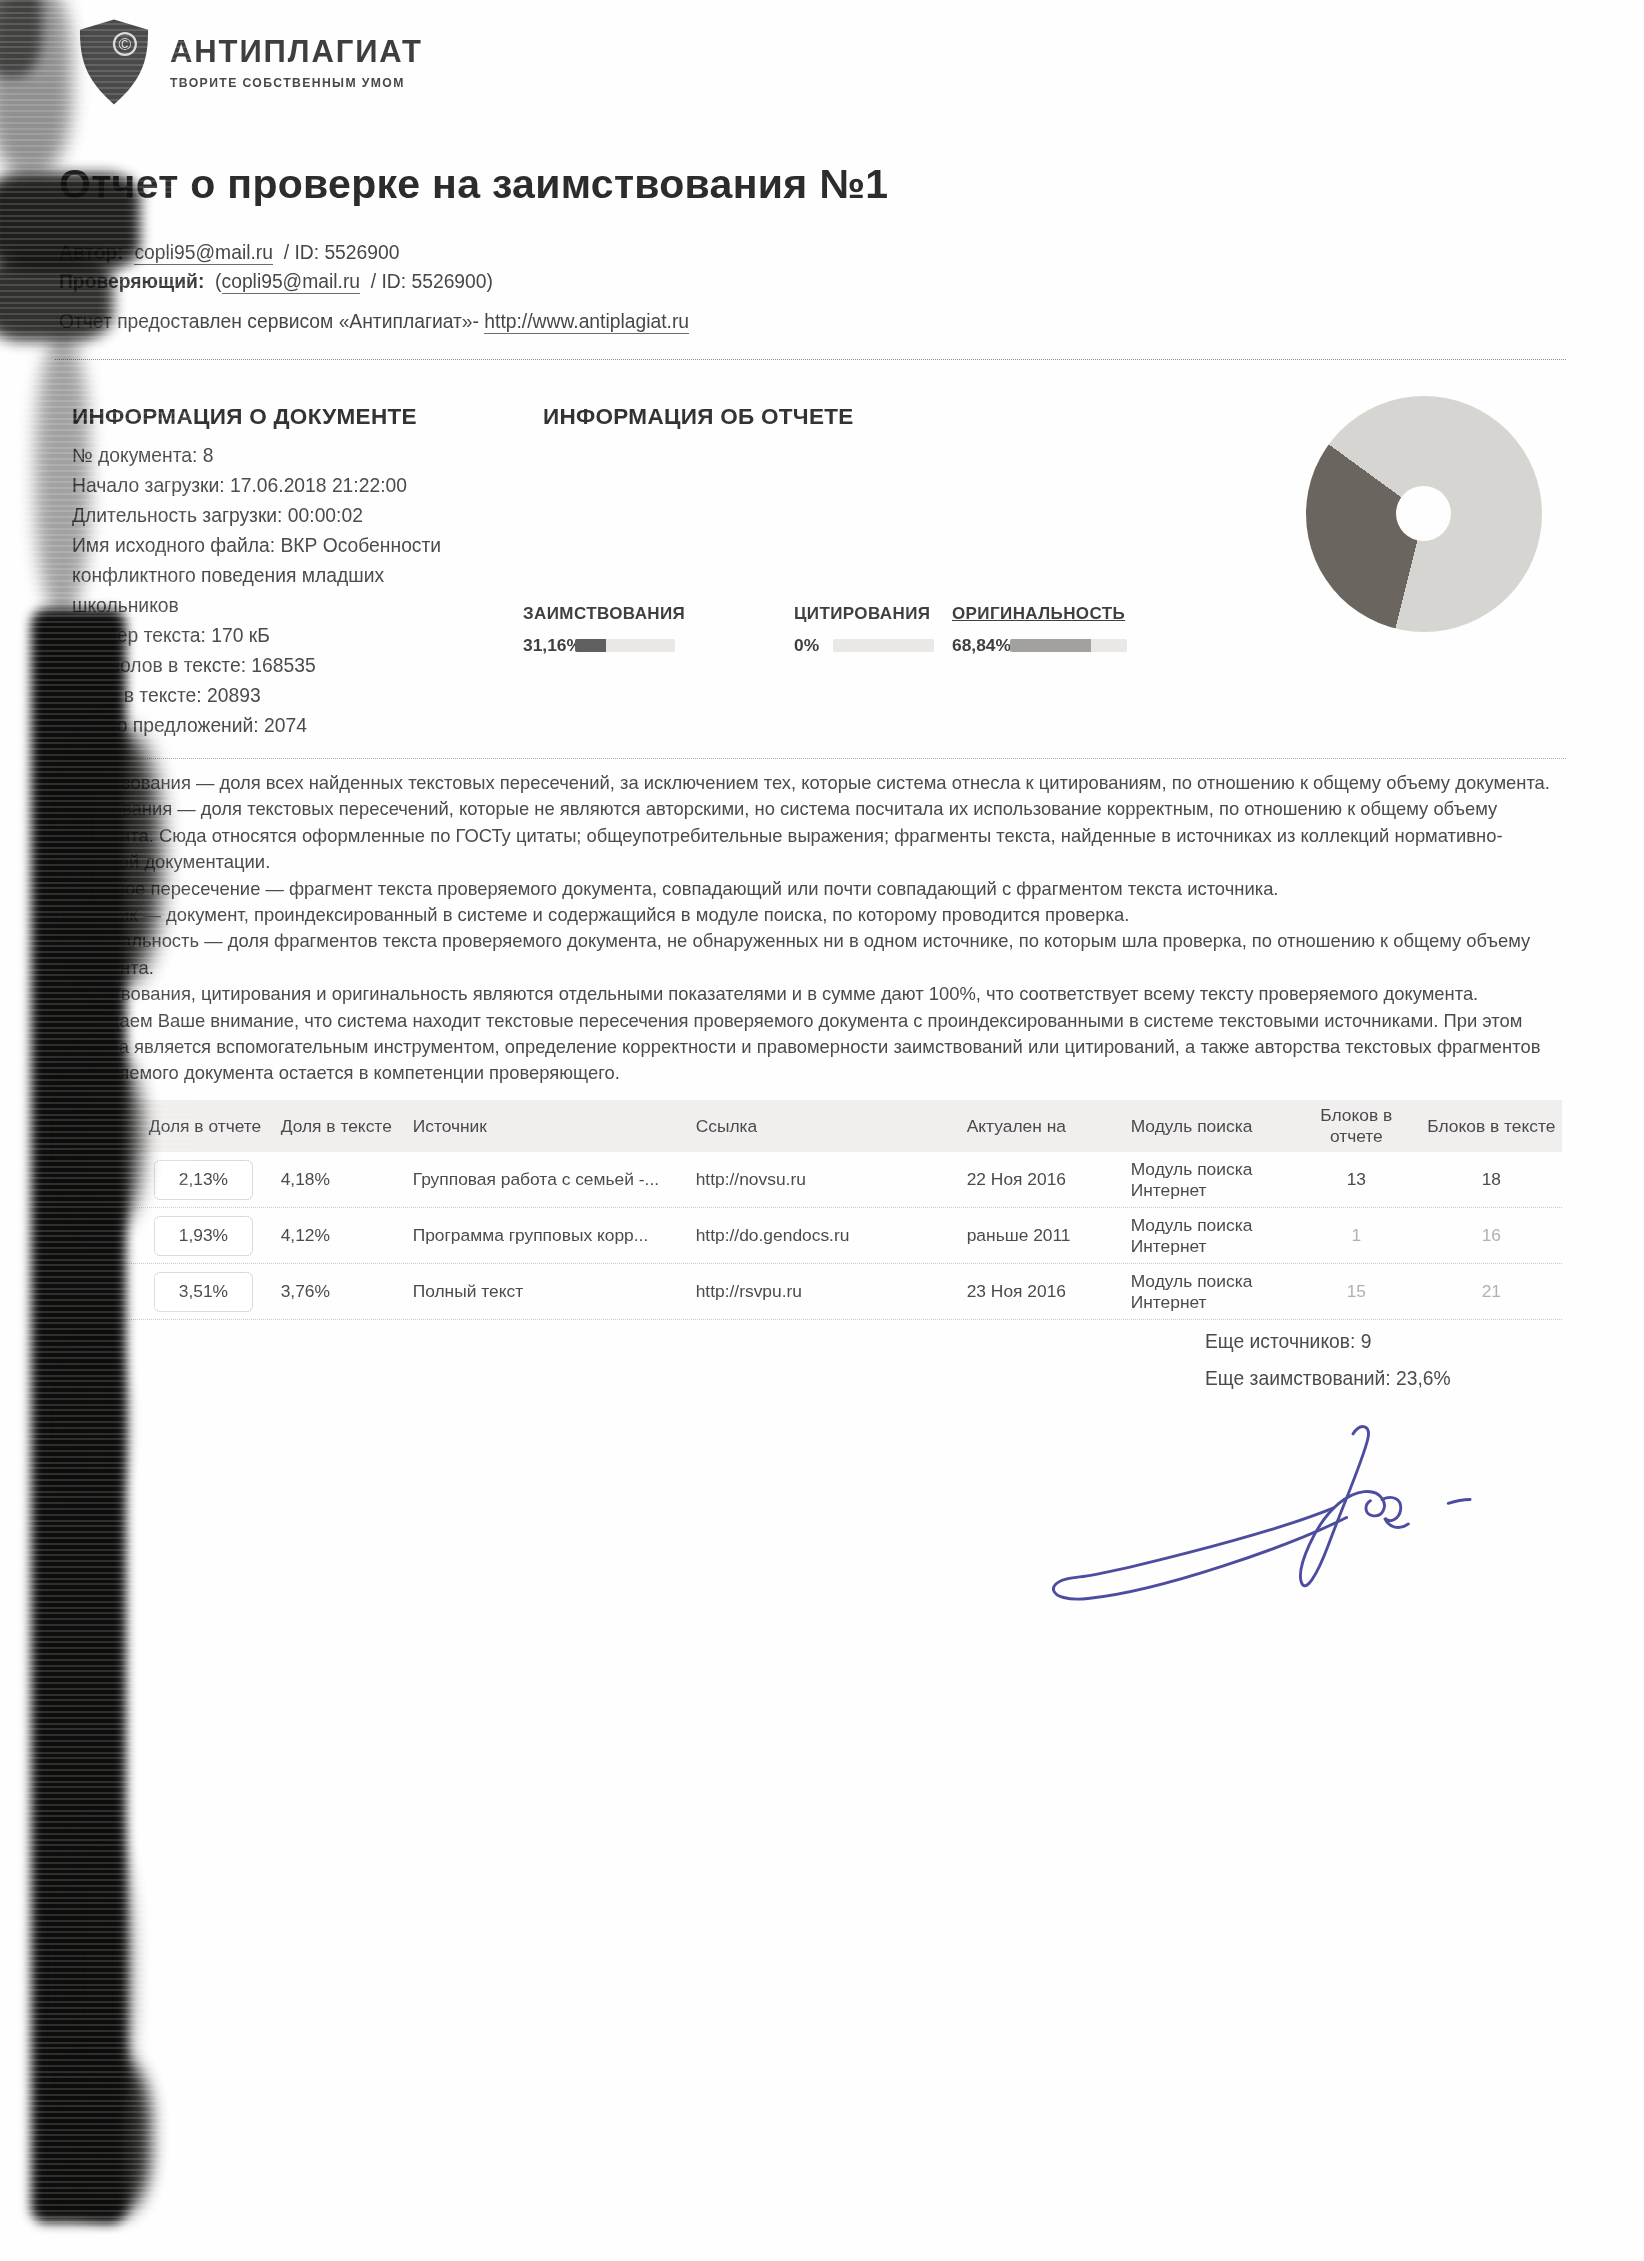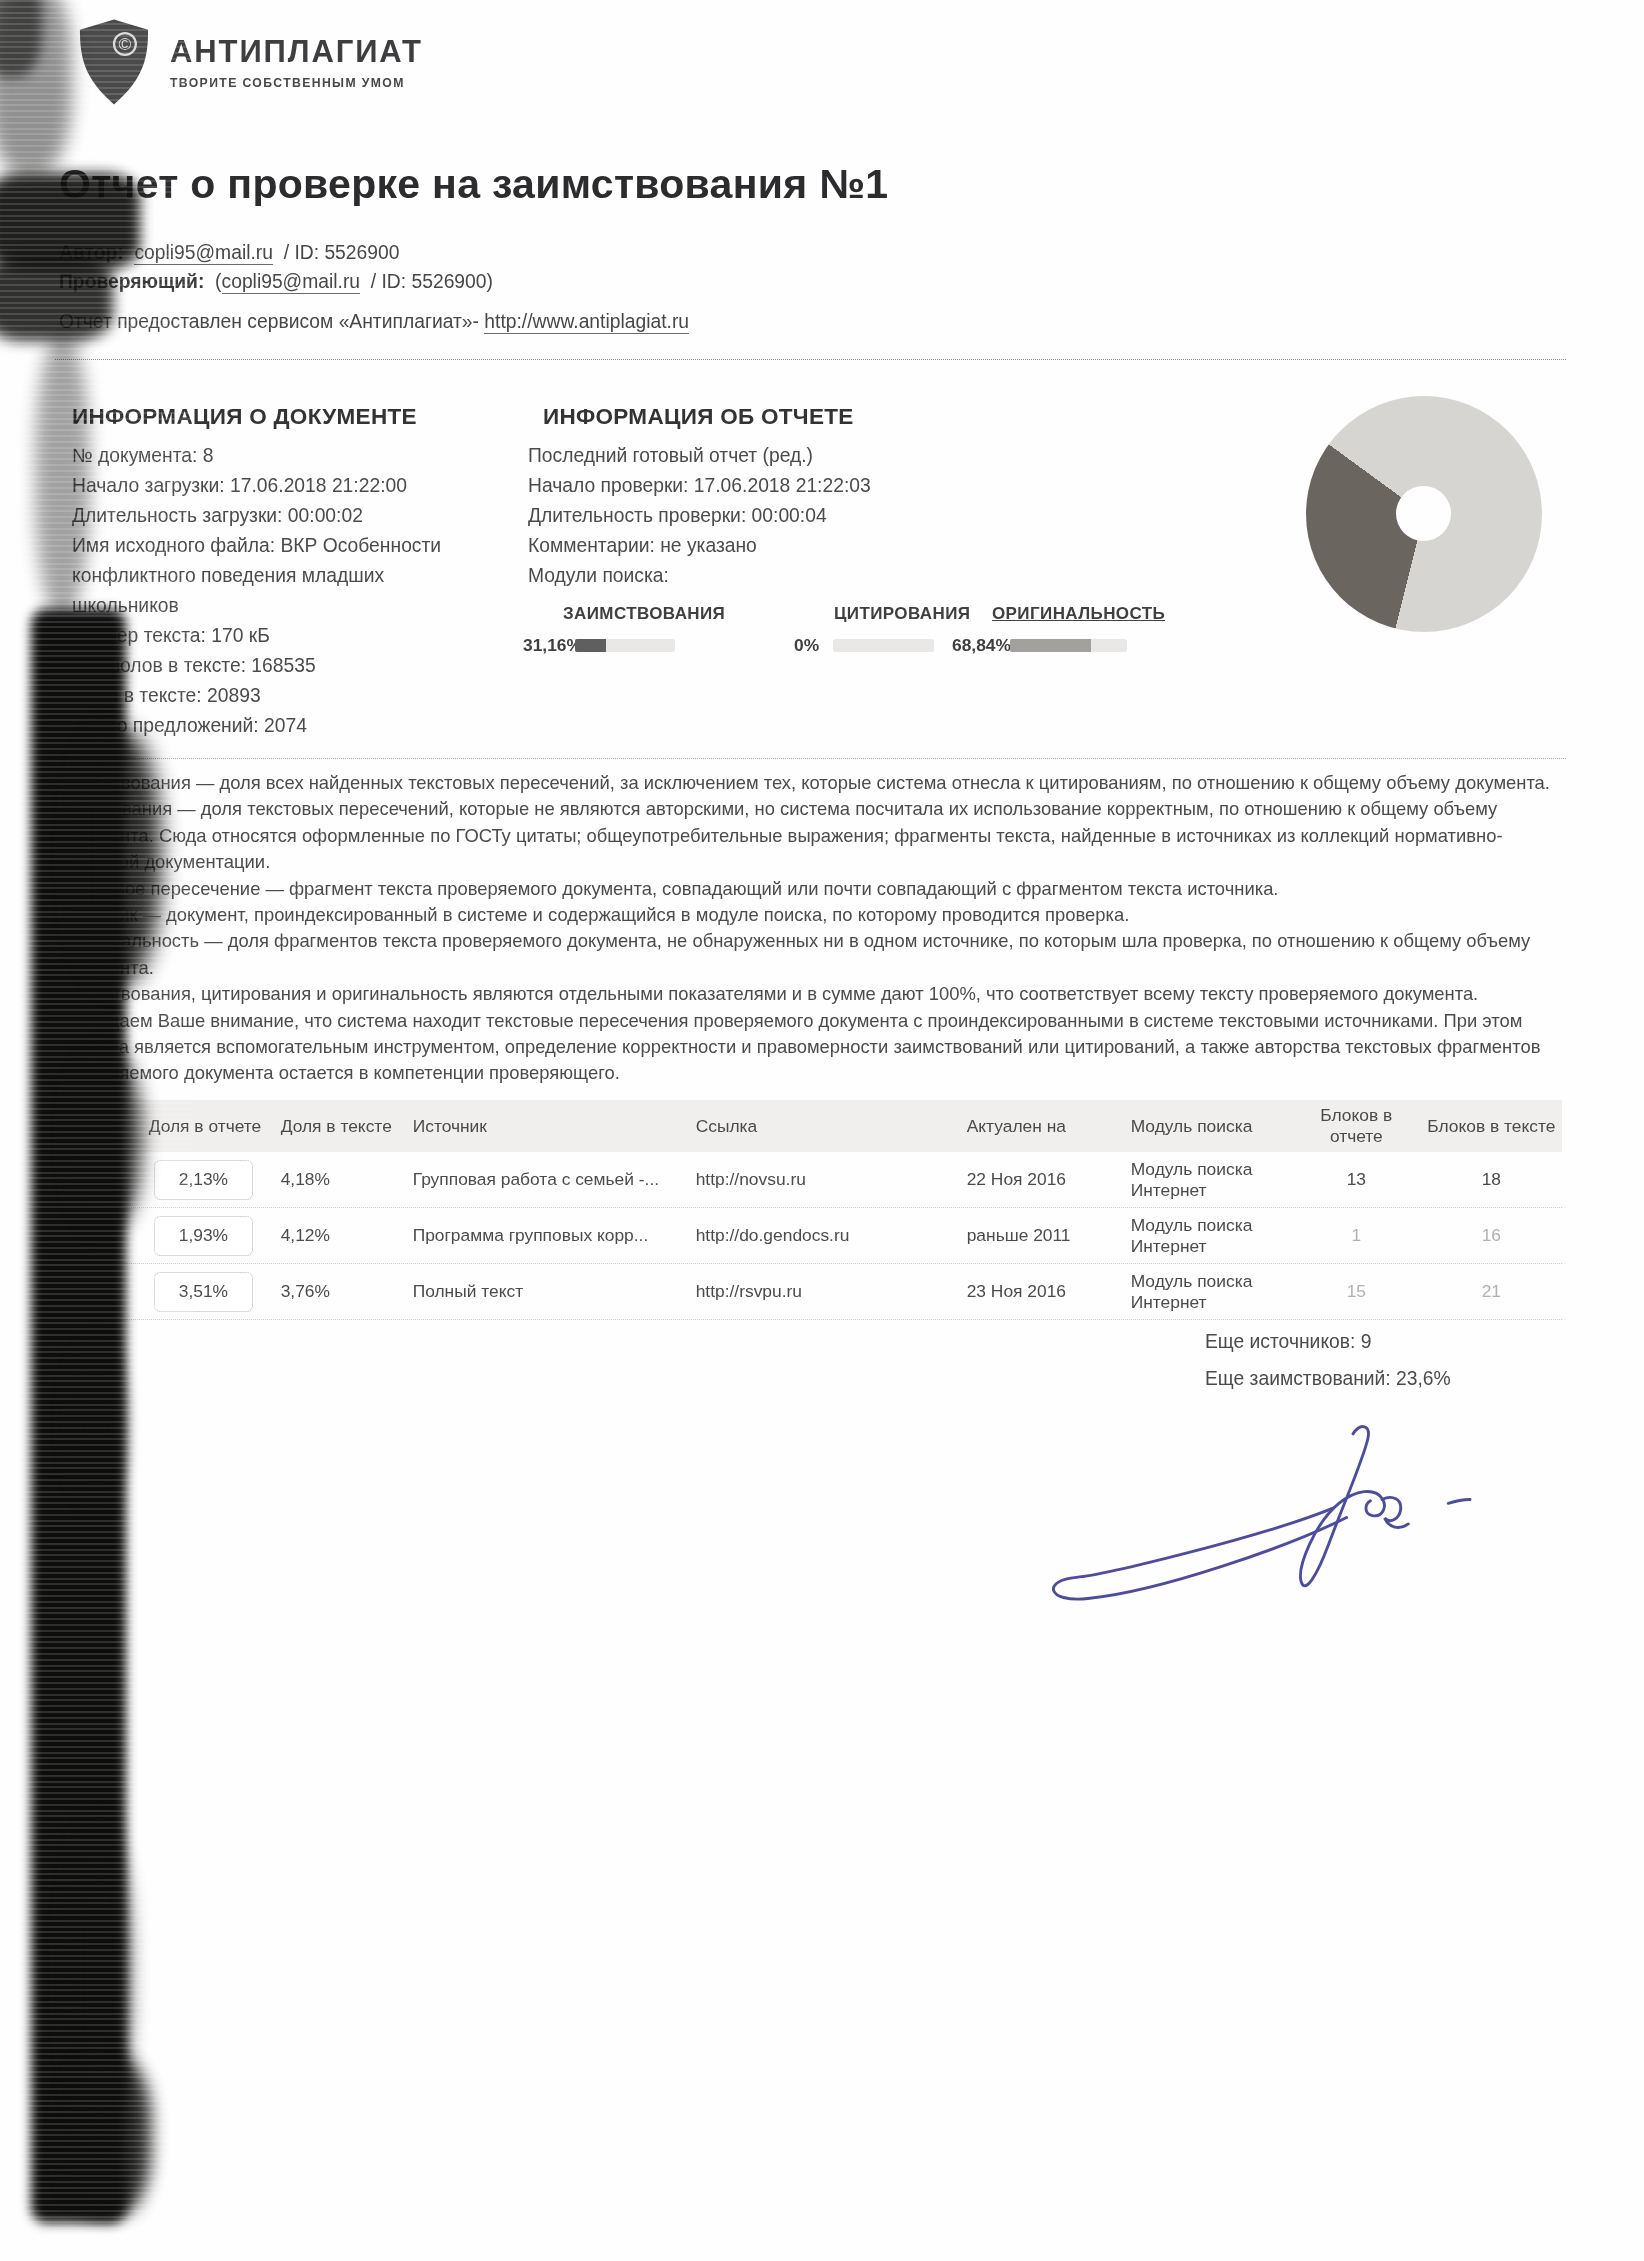--- a/index.html
+++ b/index.html
@@ -19,21 +19,21 @@
   .meta-line a{color:#474747;text-decoration:none;border-bottom:1.3px solid #6c6c6c;padding-bottom:0.6px;}
   .divider1{left:55px;top:359px;width:1511px;border-top:1.9px dotted #8f8f8f;height:0;}
   .divider2{left:55px;top:758px;width:1511px;border-top:1.3px dotted #ababab;height:0;}
 
   
   .sec-head{font-size:22.5px;font-weight:bold;color:#333335;letter-spacing:0.3px;}
   .info-list{font-size:19.3px;line-height:30px;color:#4b4b4b;}
   .info-list div{margin:0;}
 
   
-  .metric-label{font-size:17px;font-weight:bold;color:#3f3f41;letter-spacing:0.4px;white-space:nowrap;margin-left:40px;}
+  .metric-label{font-size:17px;font-weight:bold;color:#3f3f41;letter-spacing:0.4px;white-space:nowrap;}
   .metric-value{font-size:17.4px;font-weight:bold;color:#3f3f41;white-space:nowrap;}
   .bar{height:13px;background:#e9e8e6;border-radius:1.9px;overflow:hidden;}
   .bar .fill{height:100%;background:#5f5f5f;width:0;}
   .bar.orig .fill{background:#a3a19e;}
 
   
   .pie{left:1306px;top:396px;width:236px;height:236px;border-radius:50%;}
   .pie::after{content:"";position:absolute;left:90px;top:90px;width:55px;height:55px;
               border-radius:50%;background:#fefefe;}
 
@@ -123,27 +123,20 @@
     <div>Начало загрузки: 17.06.2018 21:22:00</div>
     <div>Длительность загрузки: 00:00:02</div>
     <div>Имя исходного файла: ВКР Особенности конфликтного поведения младших школьников</div>
     <div>Размер текста: 170 кБ</div>
     <div>Символов в тексте: 168535</div>
     <div>Слов в тексте: 20893</div>
     <div>Число предложений: 2074</div>
   </div>
 
   <div class="abs sec-head" style="left:528px;top:404px;margin-left:15px;">ИНФОРМАЦИЯ ОБ ОТЧЕТЕ</div>
-  <div class="abs info-list" style="left:528px;top:441px;width:419px;">
-    <div>Последний готовый отчет (ред.)</div>
-    <div>Начало проверки: 17.06.2018 21:22:03</div>
-    <div>Длительность проверки: 00:00:04</div>
-    <div>Комментарии: не указано</div>
-    <div>Модули поиска:</div>
-  </div>
 
   <div class="abs metric-label" style="left:523px;top:604px;">ЗАИМСТВОВАНИЯ</div>
   <div class="abs metric-value" style="left:523px;top:635px;">31,16%</div>
   <div class="abs bar" style="left:575px;top:639px;width:100px;">
     <div class="fill" style="width: 31.16%;"></div>
   </div>
 
   <div class="abs metric-label" style="left:794px;top:604px;">ЦИТИРОВАНИЯ</div>
   <div class="abs metric-value" style="left:794px;top:635px;">0%</div>
   <div class="abs bar" style="left:833px;top:639px;width:101px;">

